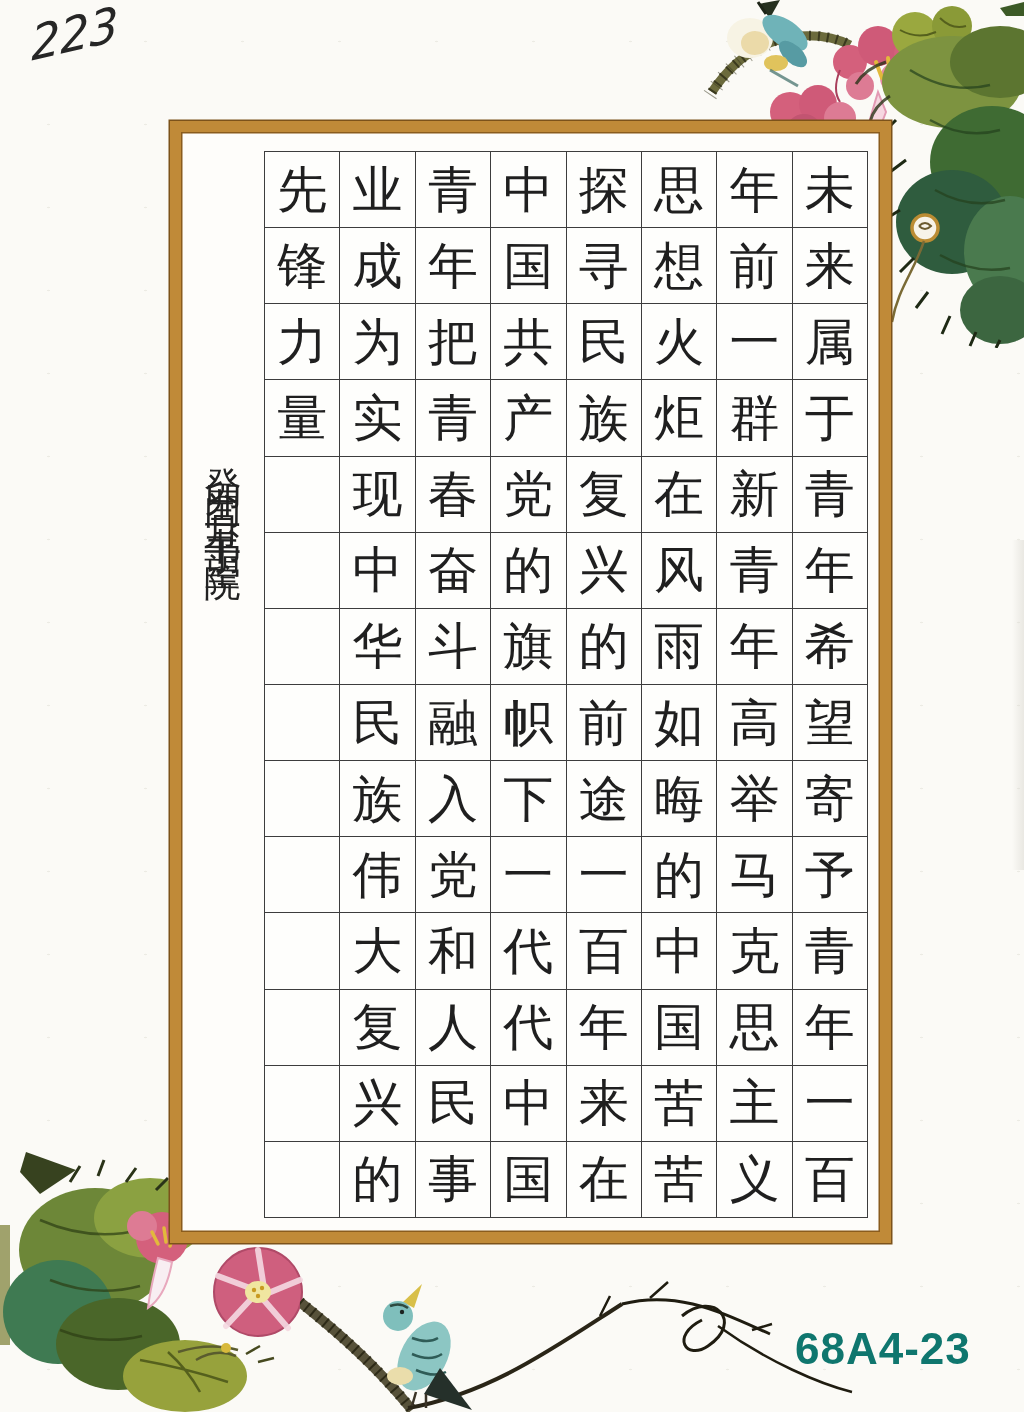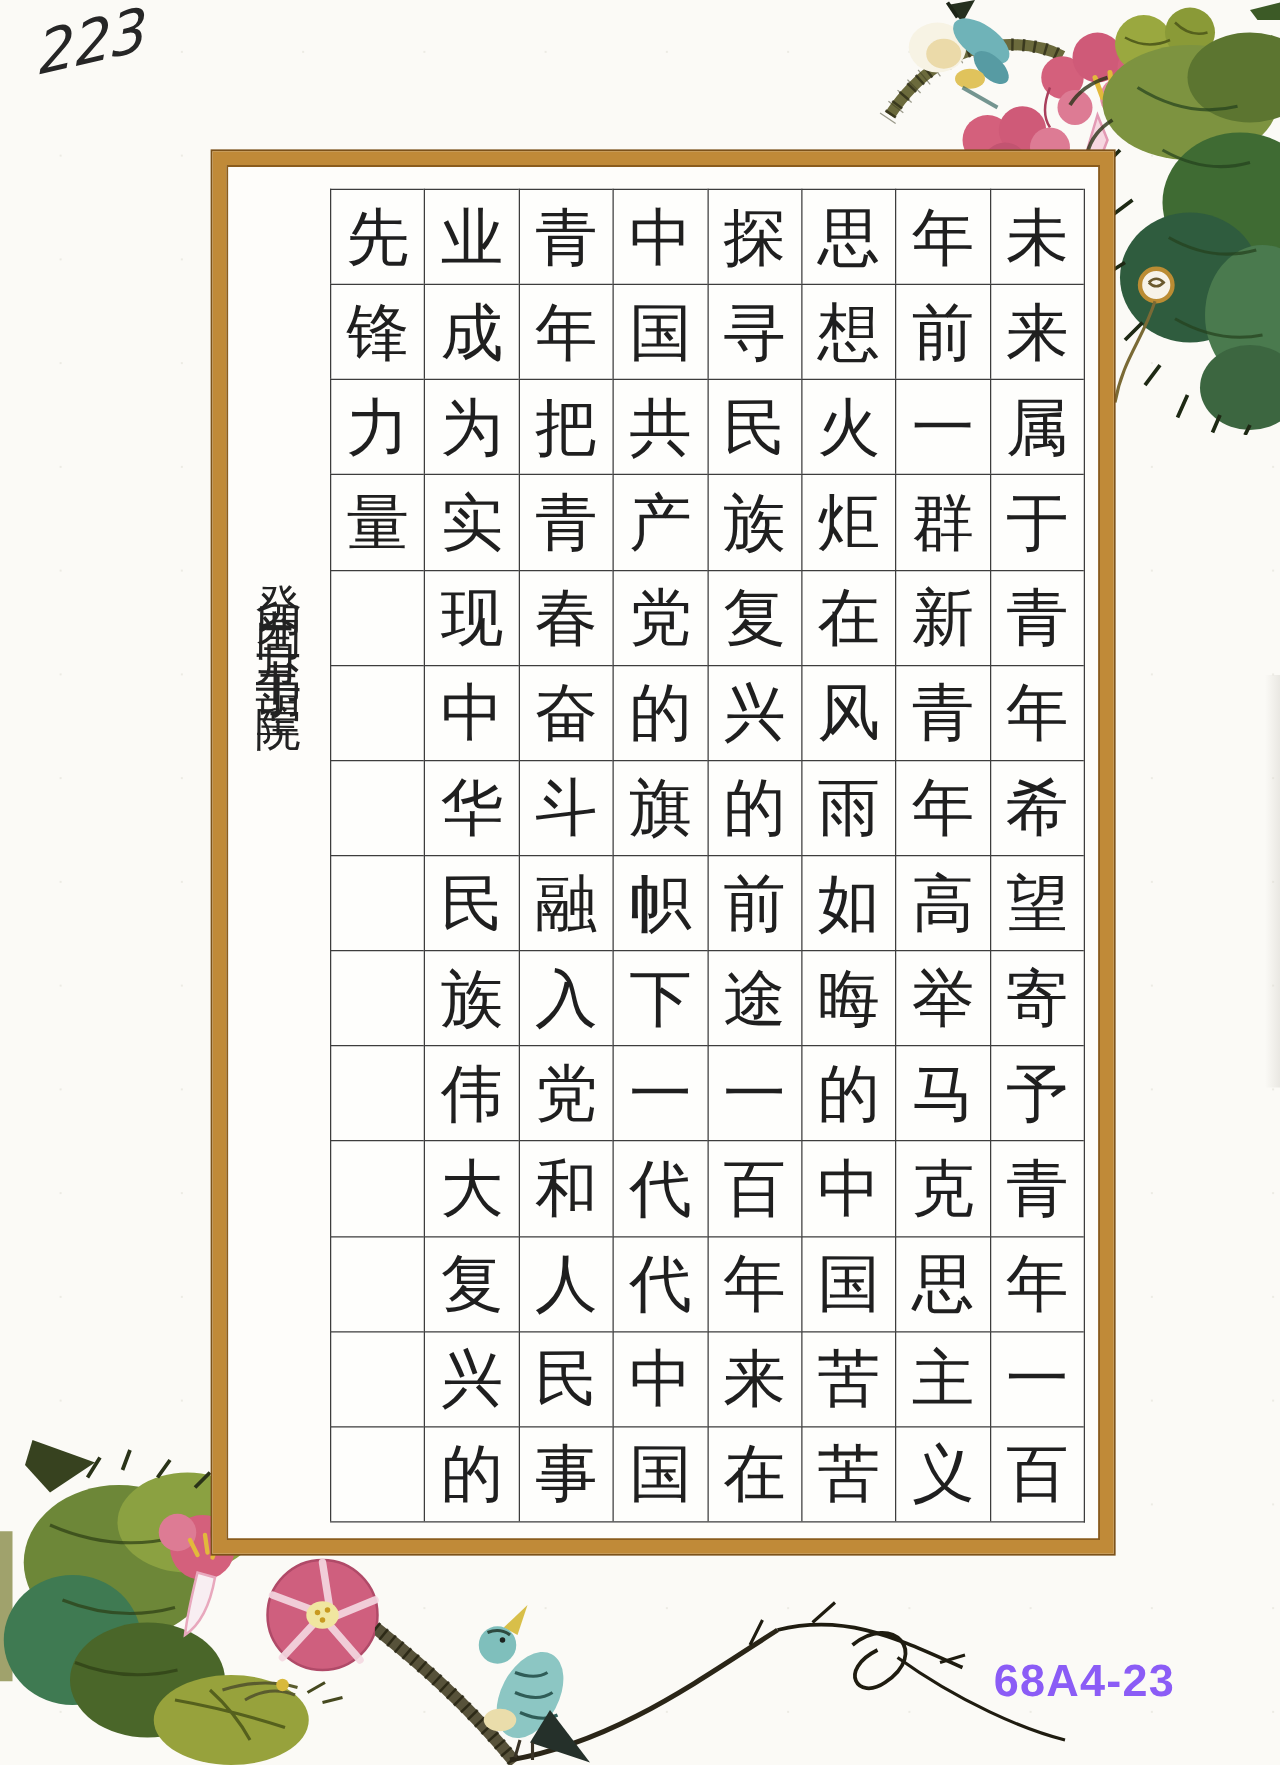--- a/index.html
+++ b/index.html
@@ -46,21 +46,21 @@
     transform:rotate(0.5deg);
   }
   #corner-number{
     position:absolute;z-index:4;left:30px;top:6px;
     font-size:47px;color:#262626;font-style:italic;
     transform:rotate(-13deg) skewX(-12deg);
     font-family:"DejaVu Sans", sans-serif;
   }
   #sheet-code{
     position:absolute;z-index:4;left:795px;top:1324px;
-    font-size:36px;font-weight:700;letter-spacing:1px;color:#8b5cf6;
+    font-size:44px;font-weight:700;letter-spacing:1px;color:#0f766e;
     font-family:"Liberation Sans", sans-serif;
   }
   #edge-shadow{
     position:absolute;z-index:0;right:0;top:540px;width:12px;height:330px;
     background:linear-gradient(to left,#d8d6cf,transparent);opacity:.5;
   }
 </style>
 </head>
 <body>
 

